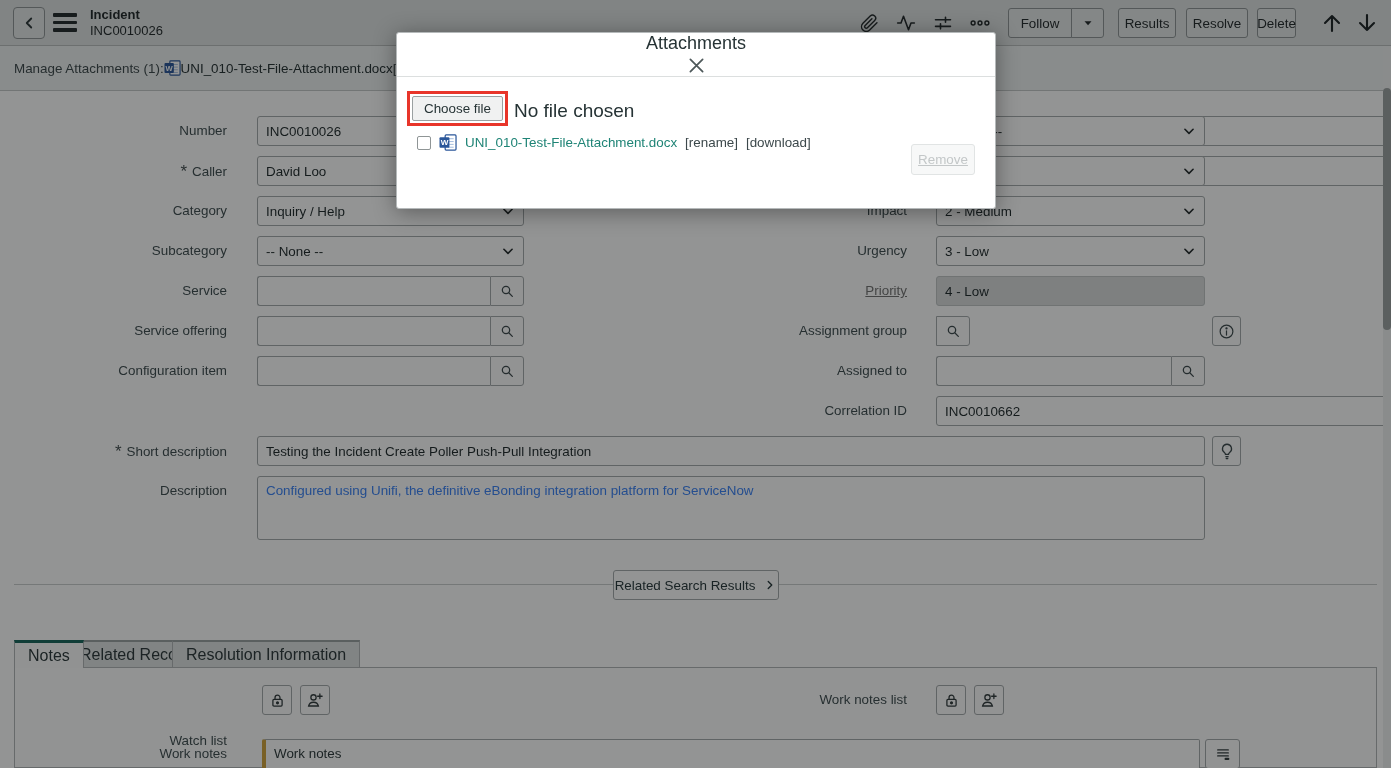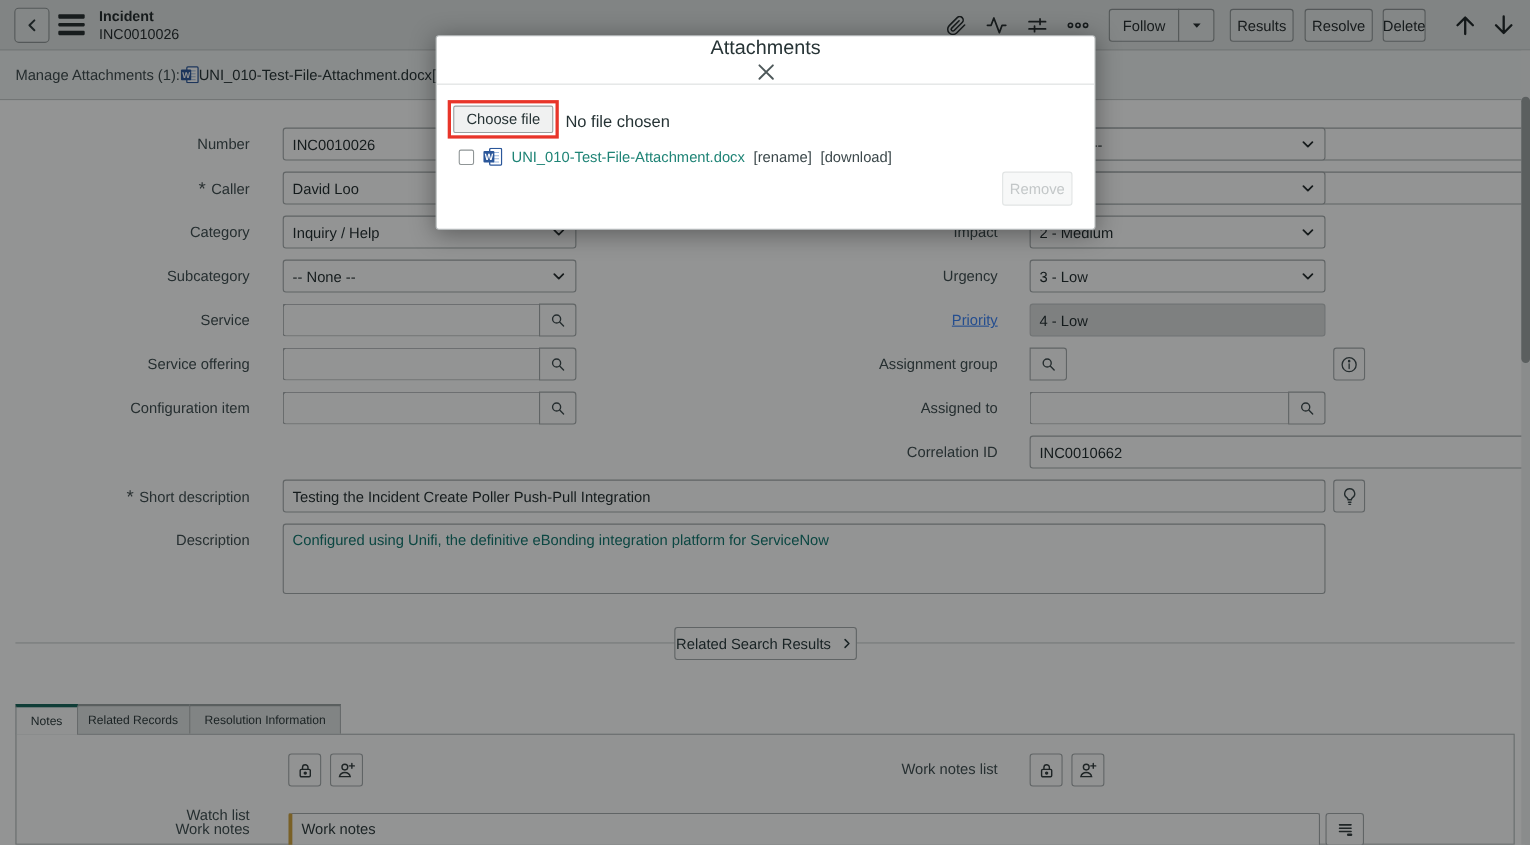--- a/index.html
+++ b/index.html
@@ -28,47 +28,47 @@
   
   .abar{left:0;top:46px;width:1391px;height:44px;background:#eef0f0;border-bottom:1px solid #c4c8c8;}
   .abar-inner{position:absolute;left:14px;top:0;height:44px;display:flex;align-items:center;gap:0;font-size:13.4px;color:#3c484b;white-space:nowrap;}
   .abar-file{color:#243032;}
 
   
   .lbl{height:30px;line-height:30px;font-size:13.4px;color:#3e4c4f;text-align:right;white-space:nowrap;}
   .lblL{left:0;width:227px;}
   .lblR{left:640px;width:267px;}
   .mand{font-size:17px;color:#454f51;margin-right:5px;position:relative;top:1px;}
-  .linklbl{color:#3b82f6;text-decoration:underline;cursor:pointer;}
+  .linklbl{color:#737373;text-decoration:underline;cursor:pointer;}
   .ctlL{left:257px;width:267px;}
   .ctlR{left:936px;width:269px;}
   .txt,.sel,.ro{box-sizing:border-box;height:30px;border:1px solid #a4a9ab;border-radius:3px;background:#fff;
     font-size:13.4px;color:#1e282a;font-family:inherit;}
   input.txt{padding:0 8px;width:100%;}
   .sel{display:flex;align-items:center;justify-content:space-between;padding:0 8px;cursor:pointer;}
   .sel .chev{color:#23292b;}
   .ro{background:#d9dbdc;border-color:#c0c4c5;display:flex;align-items:center;padding:0 8px;}
   .refwrap{display:flex;height:30px;}
   .refwrap input{box-sizing:border-box;flex:1;height:30px;border:1px solid #a4a9ab;border-right:none;border-radius:3px 0 0 3px;padding:0 8px;font-size:13.4px;color:#1e282a;background:#fff;font-family:inherit;min-width:0;}
   .refbtn{box-sizing:border-box;width:34px;height:30px;border:1px solid #a4a9ab;border-radius:0 3px 3px 0;background:#fdfdfd;
     display:flex;align-items:center;justify-content:center;color:#3c484b;cursor:pointer;}
   .sqbtn{box-sizing:border-box;width:29px;height:30px;border:1px solid #a4a9ab;border-radius:3px;background:#fdfdfd;
     display:flex;align-items:center;justify-content:center;color:#3c484b;cursor:pointer;}
   textarea.desc{box-sizing:border-box;left:257px;width:948px;border:1px solid #a4a9ab;border-radius:3px;background:#fff;
-    font-size:13.4px;color:#0f766e;font-family:inherit;padding:6px 8px;resize:none;outline:none;}
+    font-size:13.4px;color:#3b82f6;font-family:inherit;padding:6px 8px;resize:none;outline:none;}
   input.wide{box-sizing:border-box;left:257px;width:948px;}
 
   
   .relline{left:14px;top:584px;width:1363px;border-top:1px solid #c9cdcd;}
   .relbtn{left:613px;top:570px;width:164px;height:28px;background:#fff;border:1px solid #a4a9ab;border-radius:3px;
     display:flex;align-items:center;justify-content:center;gap:8px;font-size:13.4px;color:#27373a;cursor:pointer;}
 
   
   .tab{top:640px;height:28px;box-sizing:border-box;border:1px solid #b0b5b6;border-bottom:none;
-    display:flex;align-items:center;padding:0 13px;font-size:11px;color:#2b3739;cursor:pointer;white-space:nowrap;}
+    display:flex;align-items:center;padding:0 13px;font-size:16px;color:#2b3739;cursor:pointer;white-space:nowrap;}
   .tab-active{background:#fbfcfc;border-top:3px solid #17655a;z-index:2;}
   .tab-inactive{background:#dfe2e2;border-top:2px solid #9aa0a1;}
   .tabbox{left:14px;top:667px;width:1363px;height:101px;border:1px solid #b0b5b6;box-sizing:border-box;background:#fdfdfd;}
 
   
   .iconbtn{box-sizing:border-box;width:30px;height:30px;border:1px solid #a4a9ab;border-radius:3px;background:#fdfdfd;
     display:flex;align-items:center;justify-content:center;color:#30393b;cursor:pointer;}
   .wn{box-sizing:border-box;left:262px;top:739px;width:938px;height:60px;border:1px solid #a4a9ab;border-left:4px solid #d1a33c;
     border-radius:2px;background:#fff;font-size:13.4px;font-family:inherit;padding:6px 8px;color:#1e282a;resize:none;outline:none;}
   .wn::placeholder{color:#2b3739;opacity:1;}
@@ -81,27 +81,27 @@
   .overlay{position:fixed;left:0;top:0;width:1391px;height:768px;background:rgba(10,12,12,0.44);z-index:40;}
   .modal{left:396px;top:32px;width:598px;height:175px;background:#fff;border:1px solid #b5b9ba;border-radius:3px;
     box-shadow:0 3px 22px rgba(0,0,0,.38);z-index:60;}
   .modal-h{position:absolute;left:0;top:0;right:0;height:44px;border-bottom:1px solid #dcdfdf;
     display:flex;align-items:center;justify-content:space-between;padding:0 16px;box-sizing:border-box;flex-direction:column;}
   .modal-title{font-size:18px;color:#263335;}
   .modal-x{width:26px;height:26px;display:flex;align-items:center;justify-content:center;color:#4e585a;cursor:pointer;}
   .redbox{position:absolute;left:10px;top:58px;border:3px solid #e8352a;padding:2px;}
   .choosebtn{font-family:inherit;font-size:13.4px;color:#263335;background:#f0f1f1;border:1px solid #9aa0a1;border-radius:2px;
     padding:4px 11px;cursor:pointer;}
-  .nofile{position:absolute;left:117px;top:63px;height:30px;line-height:30px;font-size:15px;color:#263335;}
+  .nofile{position:absolute;left:117px;top:63px;height:30px;line-height:30px;font-size:19px;color:#263335;}
   .filerow{position:absolute;left:20px;top:101px;display:flex;align-items:center;gap:8px;font-size:13.4px;white-space:nowrap;}
   .cb{box-sizing:border-box;width:14px;height:14px;border:1px solid #8f9596;border-radius:2px;background:#fff;cursor:pointer;}
   .filelink{color:#1f8476;cursor:pointer;}
   .fileact{color:#3c484b;}
-  .removebtn{position:absolute;right:20px;top:123px;width:64px;height:31px;background:#f7f8f8;border:1px solid #e1e4e4;
-    border-radius:3px;color:#c3c7c8;font-size:13.4px;font-family:inherit;}
+  .removebtn{position:absolute;right:20px;top:111px;width:64px;height:31px;background:#f7f8f8;border:1px solid #e1e4e4;
+    border-radius:3px;color:#c3c7c8;font-size:13.4px;font-family:inherit;text-decoration:underline;}
   .wordic{flex:0 0 auto;}
 </style>
 </head>
 <body>
 
 <svg width="0" height="0" style="position:absolute" aria-hidden="true">
   <defs>
     <symbol id="i-chevL" viewBox="0 0 24 24">
         <path d="M15 18l-6-6 6-6" fill="none" stroke="currentColor" stroke-width="2.4" stroke-linecap="round" stroke-linejoin="round"></path>
       </symbol>

